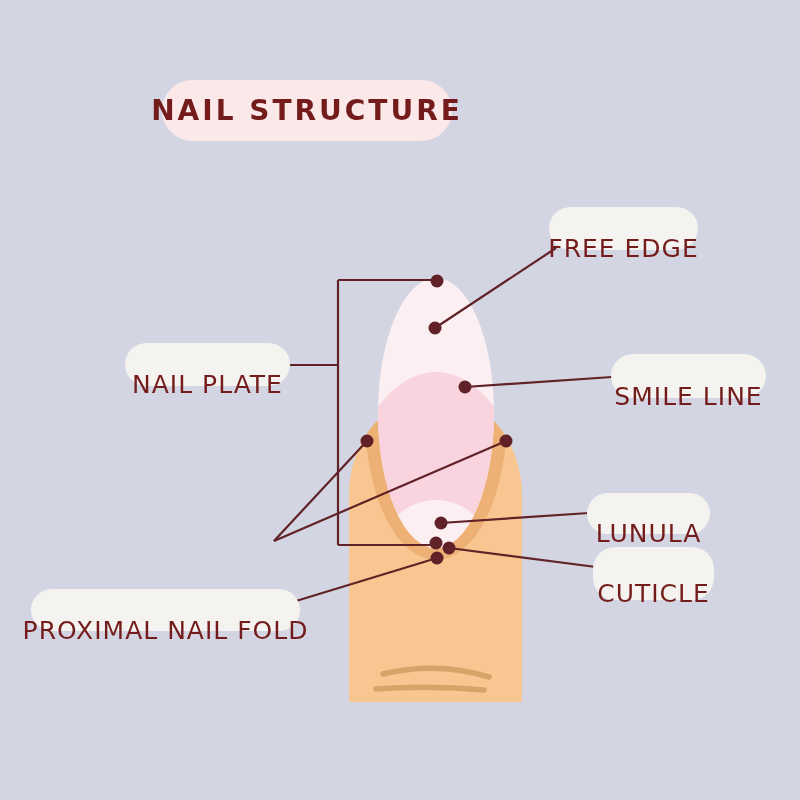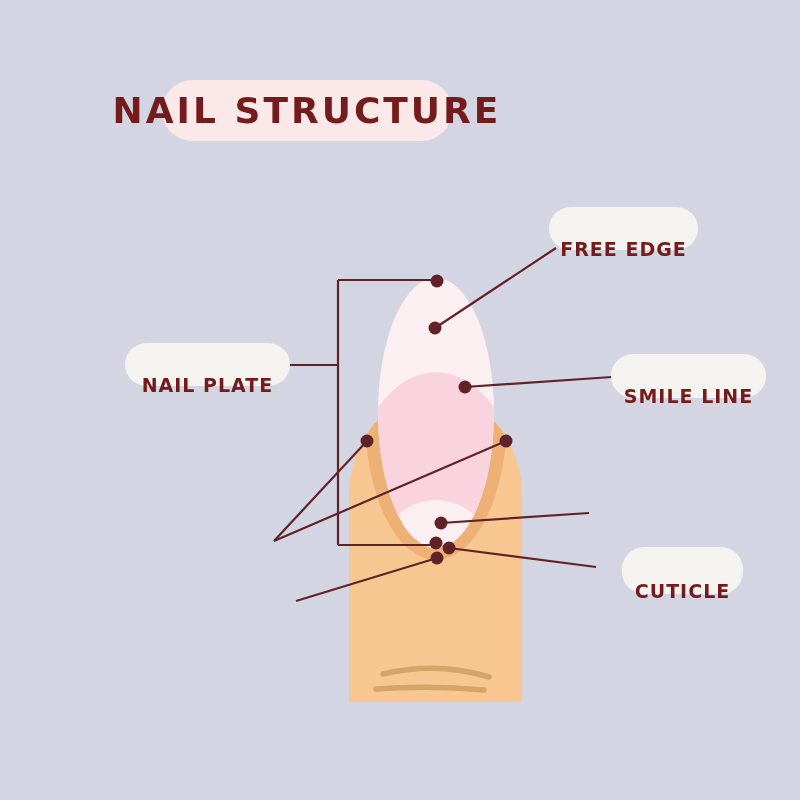--- a/index.html
+++ b/index.html
@@ -20,21 +20,21 @@
     position:relative;width:800px;height:800px;overflow:hidden;
     background:var(--bg);
   }
   
   .title-pill{
     position:absolute;left:162px;top:80px;width:290px;height:61px;
     background:var(--title-pill);border-radius:31px;
     display:flex;align-items:center;justify-content:center;
   }
   .title-pill span{
-    color:var(--text);font-size:36px;font-weight:bold;letter-spacing:3px;
+    color:var(--text);font-size:28px;font-weight:bold;letter-spacing:3px;
     white-space:nowrap;
   }
   
   .finger{
     position:absolute;left:349px;top:395px;width:173px;height:307px;
     background:var(--skin);
     border-radius:87px 87px 0 0 / 100px 100px 0 0;
     overflow:hidden;
   }
   .nail-base-shadow{
@@ -64,29 +64,29 @@
   .overlay circle{fill:var(--line);}
   .overlay path.crease{
     stroke:var(--crease);stroke-width:5.5;fill:none;stroke-linecap:round;
   }
   
   .label-pill{
     position:absolute;background:var(--pill);border-radius:22px;
     display:flex;align-items:center;justify-content:center;
   }
   .label-pill span{
-    color:var(--text);font-size:19px;font-weight:bold;letter-spacing:1px;
+    color:var(--text);font-size:25px;font-weight:normal;letter-spacing:1px;
     white-space:nowrap;
     margin-top:40px;
   }
   .lp-free-edge{left:549px;top:207px;width:149px;height:43px;}
   .lp-smile-line{left:611px;top:354px;width:155px;height:44px;}
   .lp-nail-plate{left:125px;top:343px;width:165px;height:43px;}
   .lp-lunula{left:587px;top:493px;width:123px;height:41px;}
-  .lp-cuticle{left:622px;top:547px;width:121px;height:47px;}
+  .lp-cuticle{left:593px;top:547px;width:121px;height:53px;}
   .lp-lateral{left:31px;top:531px;width:262px;height:42px;}
   .lp-proximal{left:31px;top:589px;width:269px;height:42px;}
 </style>
 </head>
 <body>
 
 <div class="canvas">
 
   <div class="title-pill">
     <span>NAIL STRUCTURE</span>
@@ -133,17 +133,23 @@
 
   <div class="label-pill lp-free-edge">
     <span>FREE EDGE</span>
   </div>
   <div class="label-pill lp-nail-plate">
     <span>NAIL PLATE</span>
   </div>
   <div class="label-pill lp-smile-line">
     <span>SMILE LINE</span>
   </div>
+  <div class="label-pill lp-lunula">
+    <span>LUNULA</span>
+  </div>
   <div class="label-pill lp-cuticle">
     <span>CUTICLE</span>
+  </div>
+  <div class="label-pill lp-proximal">
+    <span>PROXIMAL NAIL FOLD</span>
   </div>
 
 </div>
 
 </body></html>

